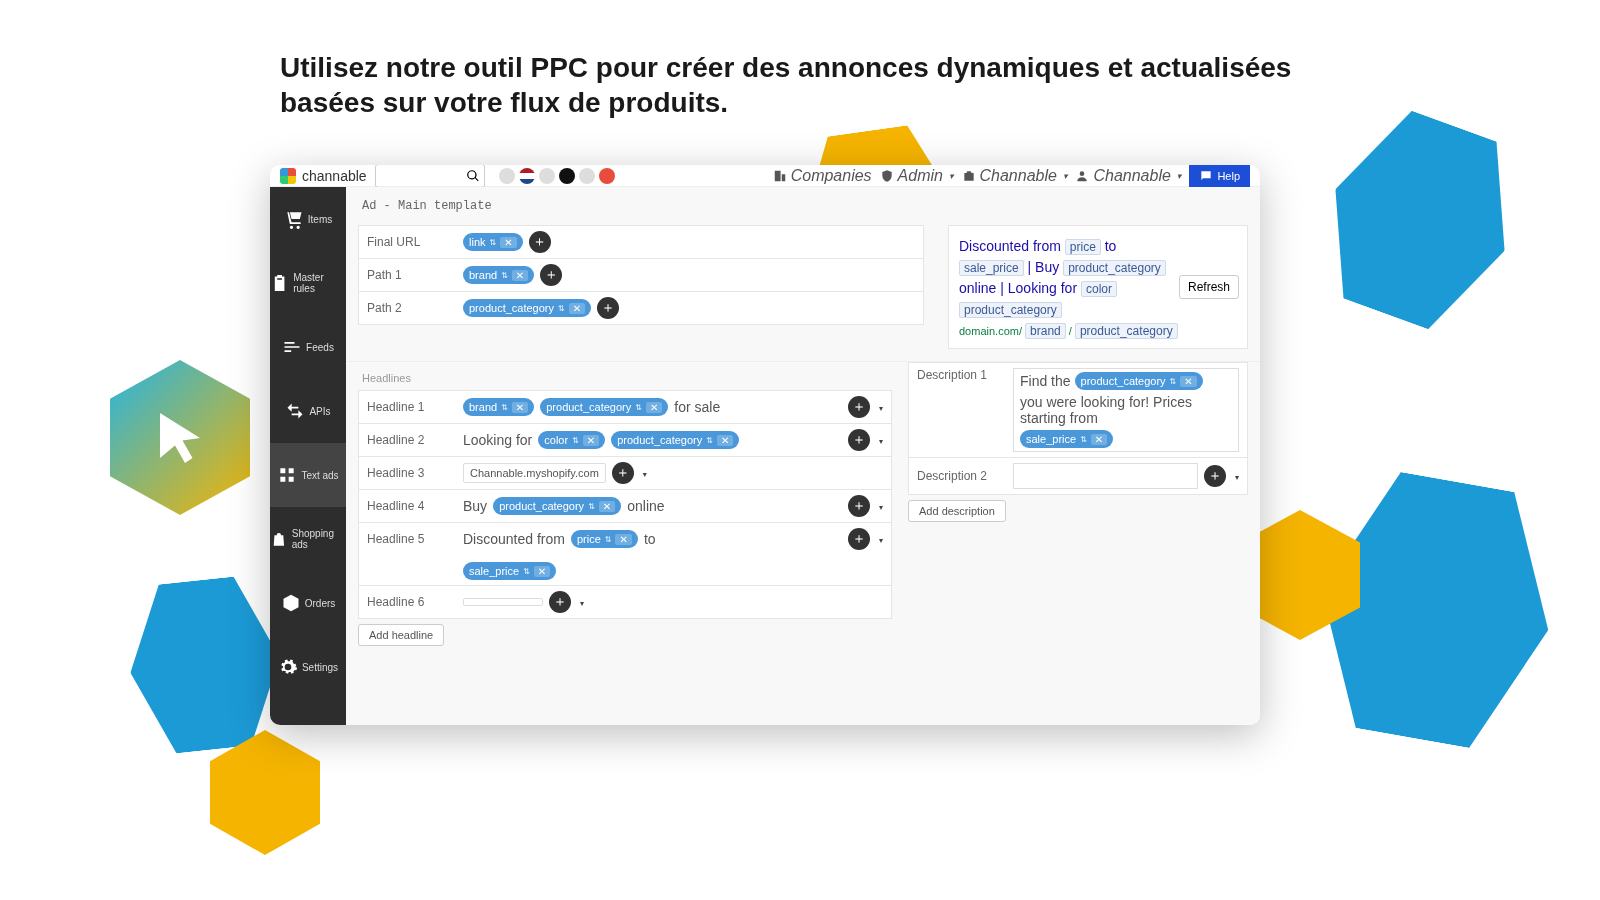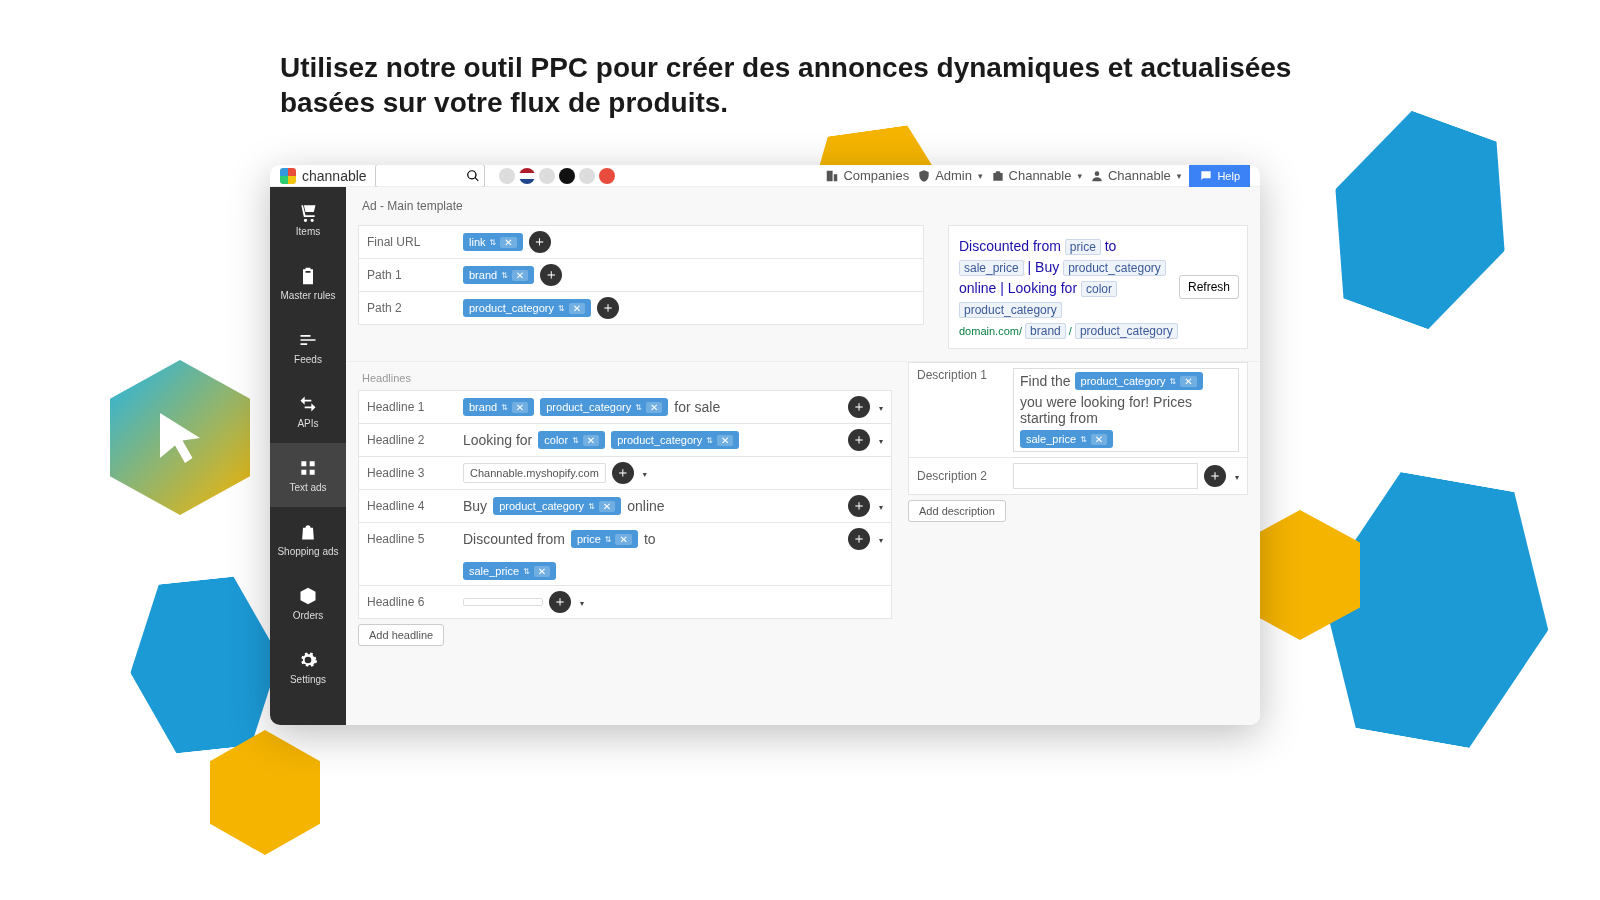--- a/index.html
+++ b/index.html
@@ -16,43 +16,43 @@
 .hex-yellow-bot { width: 110px; height: 125px; top: 730px; left: 210px; background: #f5b400; clip-path: polygon(50% 0%, 100% 25%, 100% 75%, 50% 100%, 0% 75%, 0% 25%); z-index: 0; }
 
 .app-window { position: absolute; top: 165px; left: 270px; width: 990px; height: 560px; background: #fff; border-radius: 10px; box-shadow: 0 10px 40px rgba(0,0,0,.25); overflow: hidden; z-index: 5; display: flex; flex-direction: column; }
 .topbar { display: flex; align-items: center; padding: 6px 10px; border-bottom: 1px solid #eee; gap: 8px; height: 22px; }
 .brand { display: flex; align-items: center; gap: 6px; font-weight: 500; font-size: 14px; color: #333; }
 .brand-logo { width:16px; height:16px; border-radius:3px; background: conic-gradient(#e74c3c 0 25%, #f1c40f 0 50%, #2ecc71 0 75%, #3498db 0); }
 .search { border:1px solid #ccc; height:24px; width:110px; border-radius:3px; display:flex; align-items:center; justify-content:flex-end; padding-right:4px; }
 .dots { display:flex; gap:4px; margin-left:6px; }
 .dot { width:16px; height:16px; border-radius:50%; }
 .spacer { flex: 1; }
-.top-link { font-size: 13px; color:#555; display:flex; align-items:center; gap:4px; cursor:pointer; }
-.help-btn { background:#3b82f6; color:#fff; font-size:11px; padding:14px 10px; border-radius:10px; display:flex; align-items:center; gap:4px; }
+.top-link { font-size: 16px; color:#555; display:flex; align-items:center; gap:4px; cursor:pointer;font-style:italic; }
+.help-btn { background:#1d4ed8; color:#fff; font-size:11px; padding:14px 10px; border-radius:10px; display:flex; align-items:center; gap:4px; }
 .caret::after { content:"▾"; font-size:9px; margin-left:2px; }
 
 .app-body { display:flex; flex:1; min-height:0; }
 .sidebar { width: 76px; background:#2d2d2d; display:flex; flex-direction:column; }
-.side-item { color:#ddd; font-size:10px; display:flex; flex-direction:column; align-items:center; justify-content:center; gap:4px; height:64px; cursor:pointer; }
+.side-item { color:#ddd; font-size:10px; display:flex; align-items:center; justify-content:center; gap:4px; height:64px; cursor:pointer; }
 .side-item.active { background:#444; }
 .side-item svg, .side-icon { width:20px; height:20px; fill:#fff; }
 
 .main { flex:1; background:#f8f8f8; overflow:auto; font-size:12px; color:#555; }
 .tabs { display:flex; background:#fff; border-bottom:1px solid #ddd; }
 .tab { padding:10px 14px; font-size:12px; color:#666; cursor:pointer; }
 .tab.active { border-bottom:2px solid #fff; border-left:1px solid #ddd; border-right:1px solid #ddd; border-top:1px solid #ddd; margin-bottom:-1px; background:#f8f8f8; color:#333; border-radius:3px 3px 0 0; }
 
-.ad-title { padding:12px 16px; font-size:12px; color:#666; }
+.ad-title { padding:12px 16px; font-size:12px; color:#666;font-family:Liberation Mono, monospace; }
 .row-grid { display:flex; gap:24px; padding:0 12px 12px; }
 .left-col { flex:1; }
 .right-col { width:300px; }
 
 .field-row { display:flex; align-items:center; gap:6px; background:#fff; border:1px solid #e5e5e5; padding:5px 8px; margin-bottom:-1px; }
 .field-label { width:90px; font-size:12px; color:#666; }
-.token { background:#4a98da; color:#fff; border-radius:3px; padding:3px 6px; font-size:11px; display:inline-flex; align-items:center; gap:4px; }
+.token { background:#4a98da; color:#fff; border-radius:9px; padding:3px 6px; font-size:11px; display:inline-flex; align-items:center; gap:4px; }
 .token .sort { font-size:8px; opacity:.9; cursor:pointer; }
 .token .x { background:rgba(255,255,255,.22); padding:0 4px; border-radius:2px; font-size:10px; cursor:pointer; }
 .plus-btn { width:22px; height:22px; border-radius:50%; background:#333; color:#fff; display:inline-flex; align-items:center; justify-content:center; font-size:14px; cursor:pointer; }
 .plus-caret::after { content:"▾"; font-size:8px; color:#444; margin-left:3px; }
 .inline-input { border:1px solid #ddd; padding:3px 6px; font-size:11px; border-radius:2px; }
 .txt { font-size:14px; color:#555; }
 
 .section-label { font-size:11px; color:#999; padding:10px 4px 6px; }
 .add-btn { background:#fff; border:1px solid #ccc; padding:4px 10px; font-size:11px; border-radius:3px; cursor:pointer; margin-top:6px; display:inline-block; }
 

